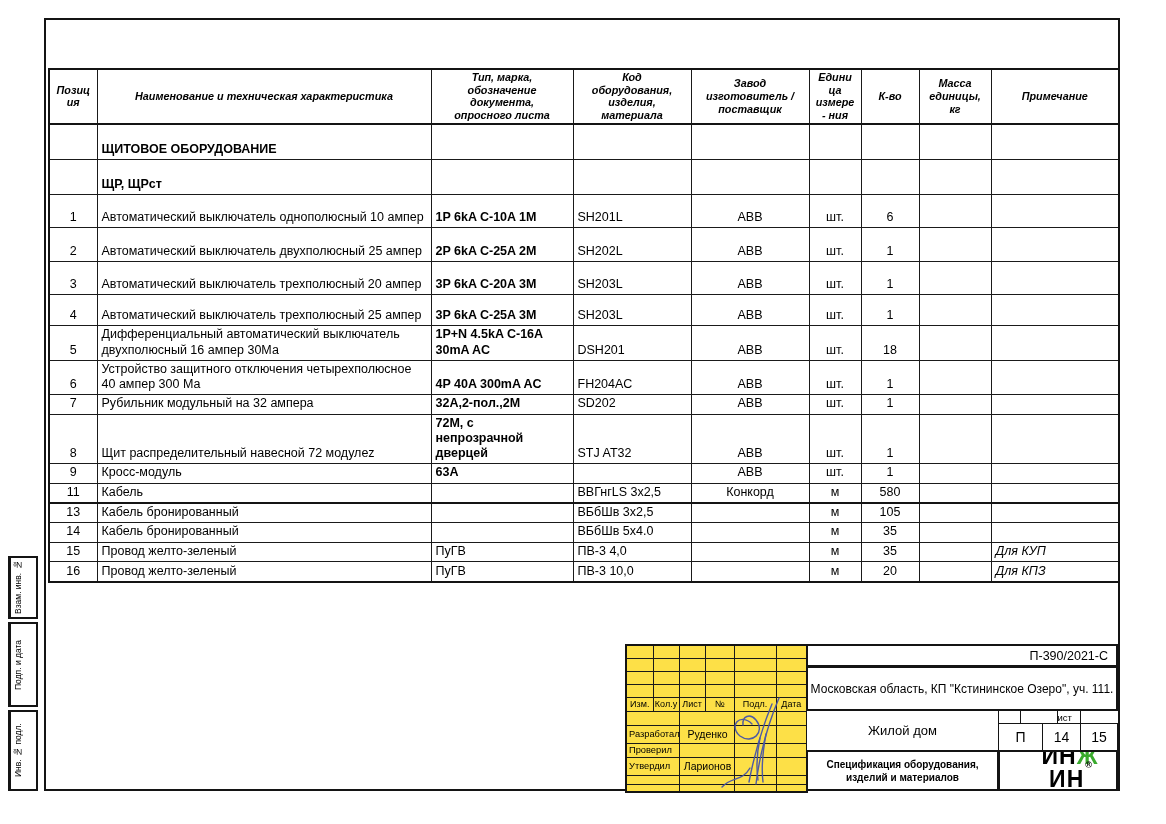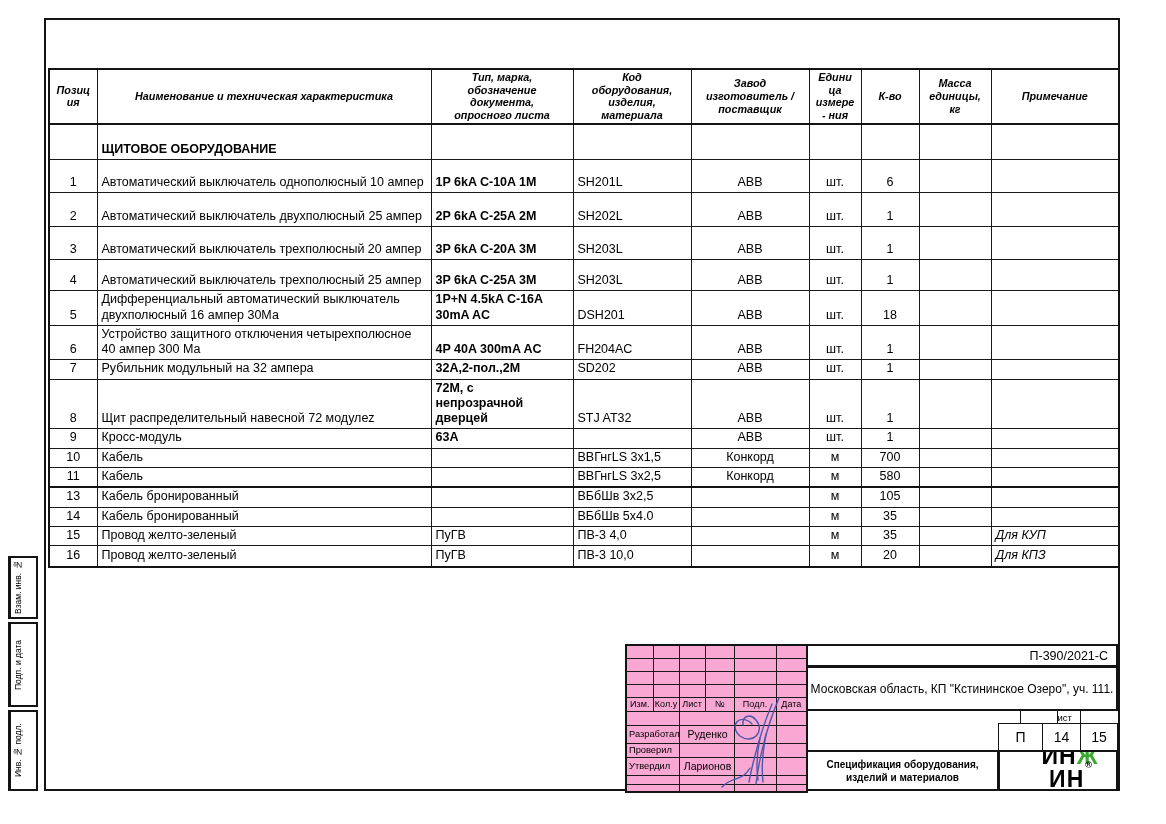--- a/index.html
+++ b/index.html
@@ -25,21 +25,21 @@
   
   .side{position:absolute;border:2px solid #141414;box-sizing:border-box;display:flex;background:#fff;}
   .side .lab{width:14px;border-right:1px solid #141414;display:flex;align-items:center;justify-content:center;
              writing-mode:vertical-rl;transform:rotate(180deg);font-size:8.5px;white-space:nowrap;}
   .side .emp{flex:1;}
   
   .tb{position:absolute;box-sizing:border-box;border:1px solid #141414;background:#fff;overflow:hidden;}
   .tb2{border-width:2px;}
   .flexc{display:flex;align-items:center;justify-content:center;text-align:center;}
   table.stamp{position:absolute;left:625px;top:644px;width:182px;height:147px;
-              border-collapse:collapse;table-layout:fixed;border:2px solid #141414;background:#f9a8d4;}
+              border-collapse:collapse;table-layout:fixed;border:2px solid #141414;background:#fde047;}
   table.stamp td{border:1px solid #1a1a1a;font-size:9px;text-align:center;padding:0;overflow:hidden;
                  vertical-align:middle;white-space:nowrap;}
   table.stamp td.nm{font-size:10.5px;text-align:center;padding-left:2px;}
   table.stamp td.rl{font-size:9.3px;text-align:left;padding-left:2px;}
   .sig{position:absolute;left:716px;top:694px;width:78px;height:98px;pointer-events:none;}
   .logo-big{font-weight:bold;font-size:23px;letter-spacing:1px;line-height:1;
             transform:scaleY(1.08);display:inline-block;}
   .logo-reg{font-size:9px;vertical-align:top;position:relative;top:-6px;left:1px;font-weight:bold;}
   .logo-tag{font-size:7px;letter-spacing:.4px;margin-top:1px;}
 </style>
@@ -105,20 +105,31 @@
       <td></td>
       <td class="sec">ЩИТОВОЕ ОБОРУДОВАНИЕ</td>
       <td></td>
           <td></td>
       <td></td>
           <td></td>
       <td></td>
           <td></td>
           <td></td>
     </tr>
+    <tr style="height:35px">
+      <td></td>
+      <td class="sec">ЩР, ЩРст</td>
+      <td></td>
+          <td></td>
+      <td></td>
+          <td></td>
+      <td></td>
+          <td></td>
+          <td></td>
+    </tr>
     <tr style="height:33px">
       <td class="pos">1</td>
       <td class="name">Автоматический выключатель однополюсный 10 ампер</td>
       <td class="pre">1P 6kA C-10A 1M</td>
       <td>SH201L</td>
       <td class="ctr">ABB</td>
       <td class="ctr">шт.</td>
       <td class="ctr">6</td>
       <td></td>
       <td class="note"></td>
@@ -204,31 +215,20 @@
       <td class="note"></td>
     </tr>
     <tr style="height:17px">
       <td class="pos">9</td>
       <td class="name">Кросс-модуль</td>
       <td class="pre">63А</td>
       <td></td>
       <td class="ctr">ABB</td>
       <td class="ctr">шт.</td>
       <td class="ctr">1</td>
-      <td></td>
-      <td class="note"></td>
-    </tr>
-    <tr style="height:19px">
-      <td class="pos">10</td>
-      <td class="name">Кабель</td>
-      <td></td>
-      <td>ВВГнгLS 3х1,5</td>
-      <td class="ctr">Конкорд</td>
-      <td class="ctr">м</td>
-      <td class="ctr">700</td>
       <td></td>
       <td class="note"></td>
     </tr>
     <tr style="height:20px" class="bb2">
       <td class="pos">11</td>
       <td class="name">Кабель</td>
       <td></td>
       <td>ВВГнгLS 3х2,5</td>
       <td class="ctr">Конкорд</td>
       <td class="ctr">м</td>
@@ -382,20 +382,23 @@
       <path d="M6,93 C16,82 26,88 34,74"></path>
     </g>
   </svg>
 
   <div class="tb tb2" style="left:806px;top:644px;width:312px;height:23px;font-size:12.5px;line-height:21px;text-align:right;padding-right:8px;">
     <span>П-390/2021-С</span>
   </div>
   <div class="tb tb2 flexc" style="left:806px;top:666px;width:312px;height:45px;font-size:12px;">
     <span>Московская область, КП "Кстининское Озеро", уч. 111.</span>
   </div>
+  <div class="tb flexc" style="left:806px;top:710px;width:193px;height:41px;font-size:13px;">
+    <span>Жилой дом</span>
+  </div>
   <div class="tb flexc" style="left:998px;top:746px;width:45px;height:14px;font-size:9.5px;">
     <span>Стадия</span>
   </div>
   <div class="tb flexc" style="left:1042px;top:710px;width:39px;height:14px;font-size:9.5px;">
     <span>Лист</span>
   </div>
   <div class="tb flexc" style="left:1020px;top:710px;width:38px;height:32px;font-size:9.5px;">
     <span>Листов</span>
   </div>
   <div class="tb flexc" style="left:998px;top:723px;width:45px;height:28px;font-size:14px;">

